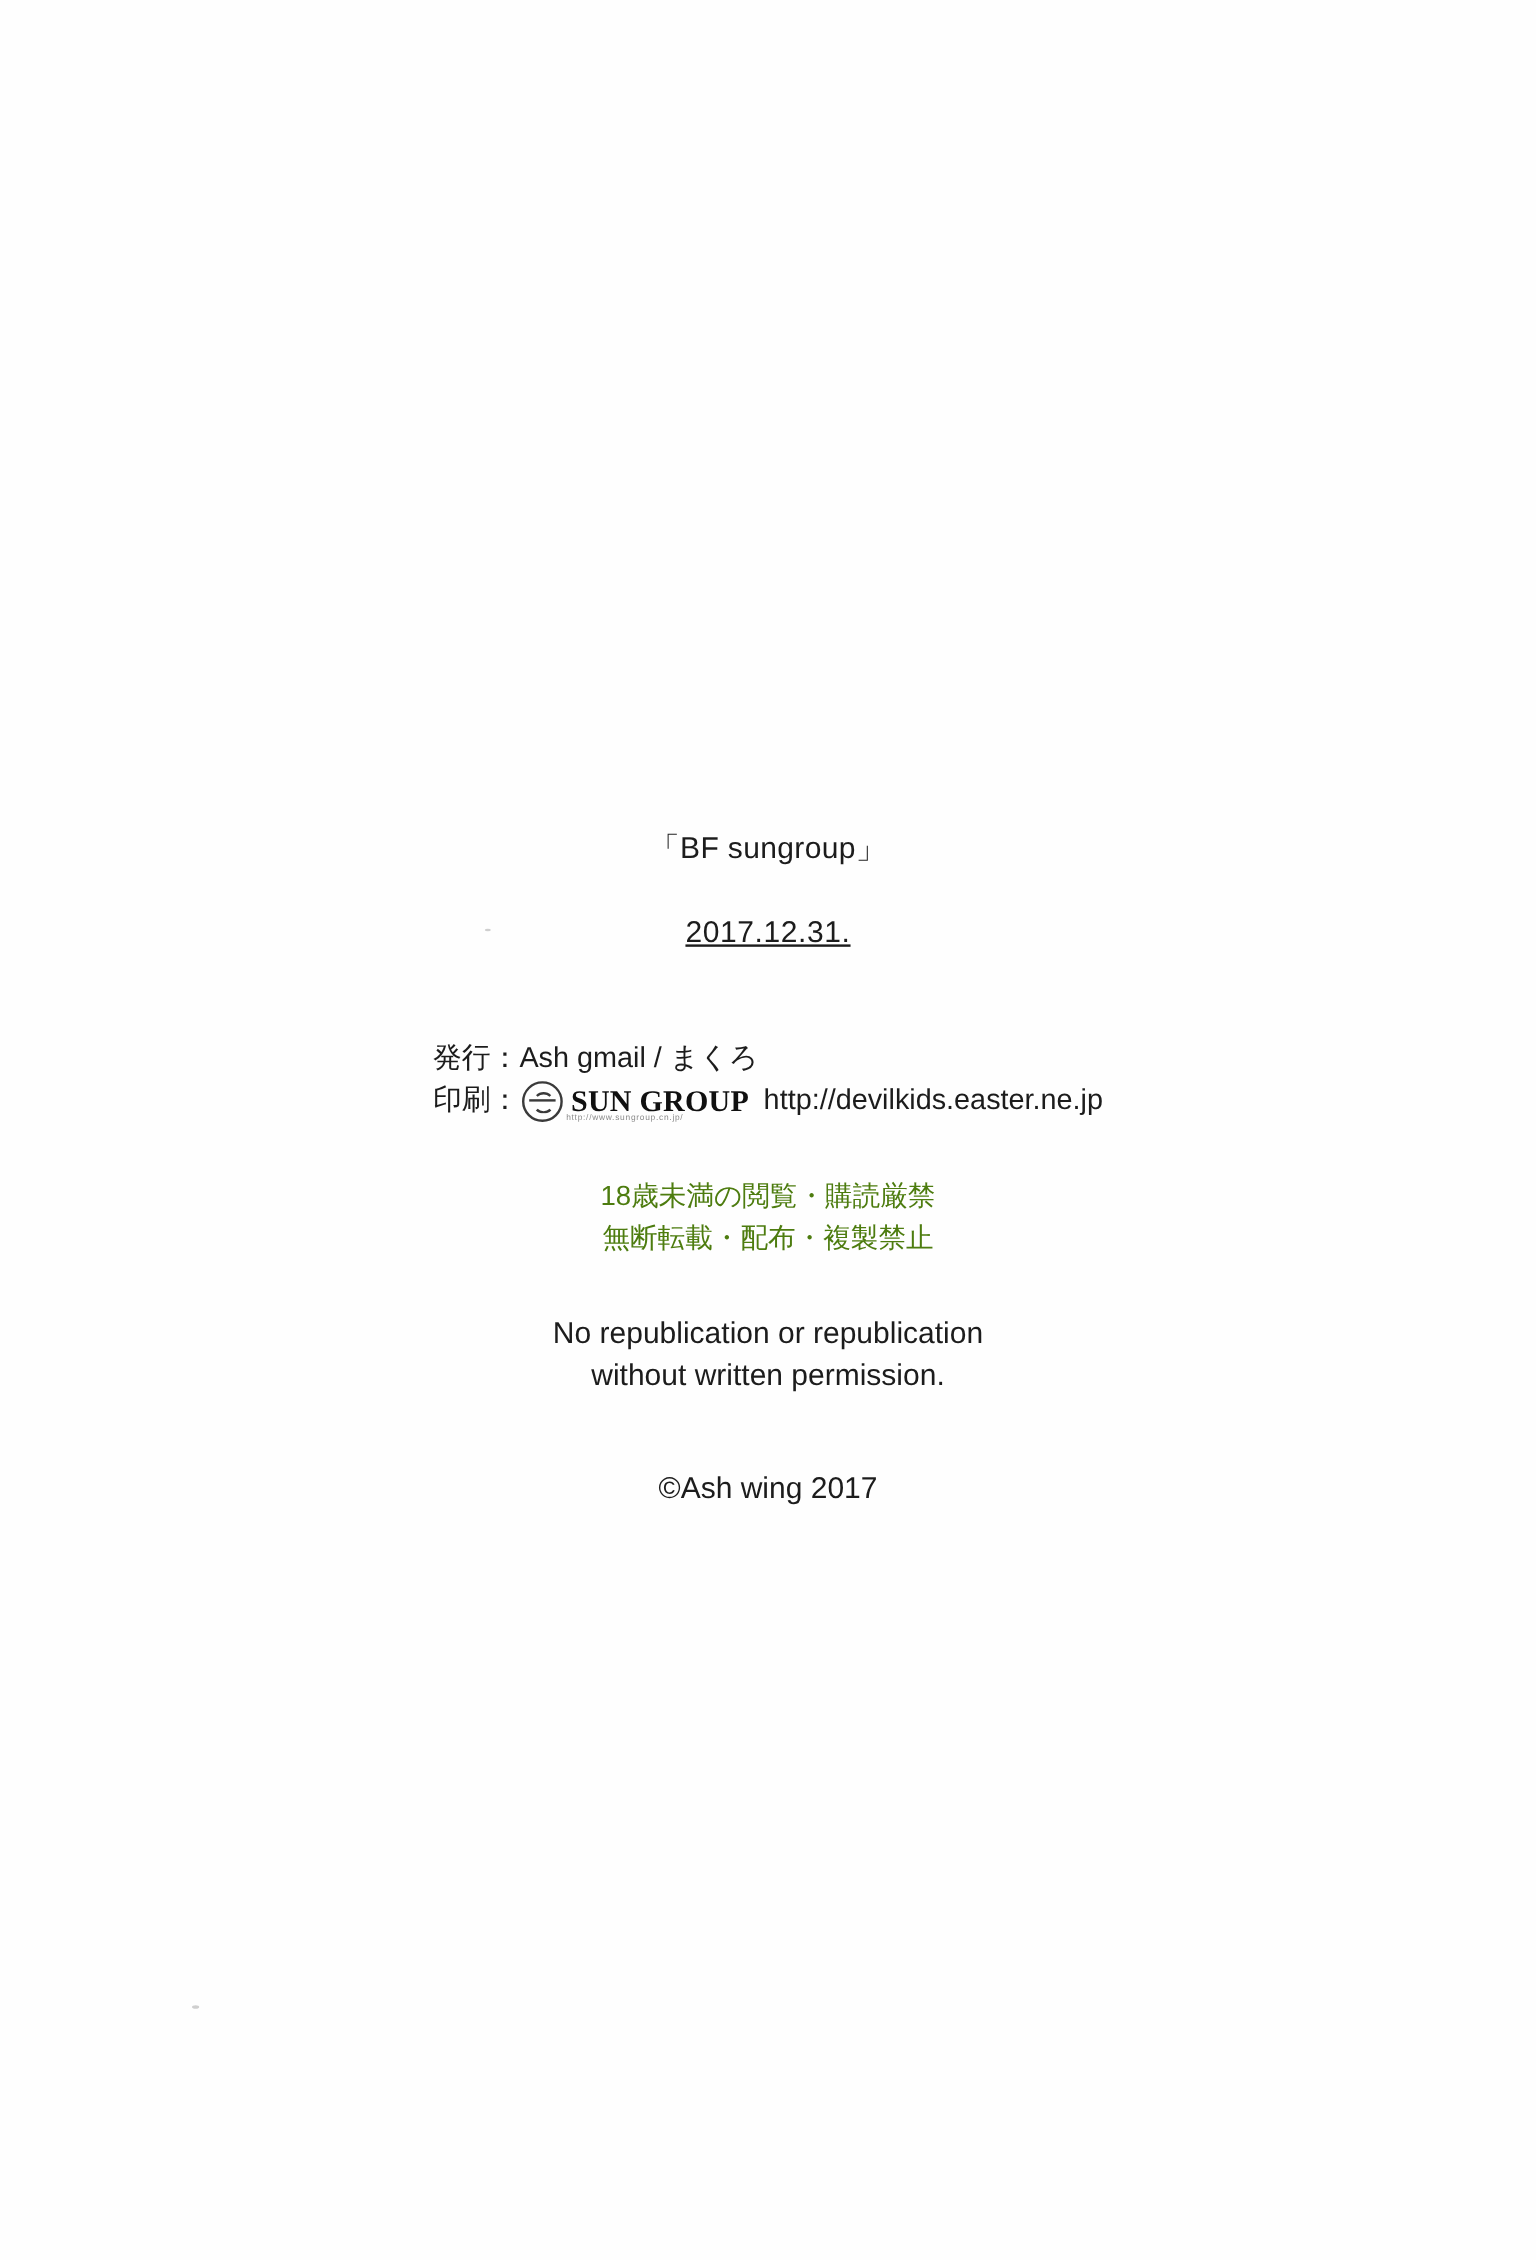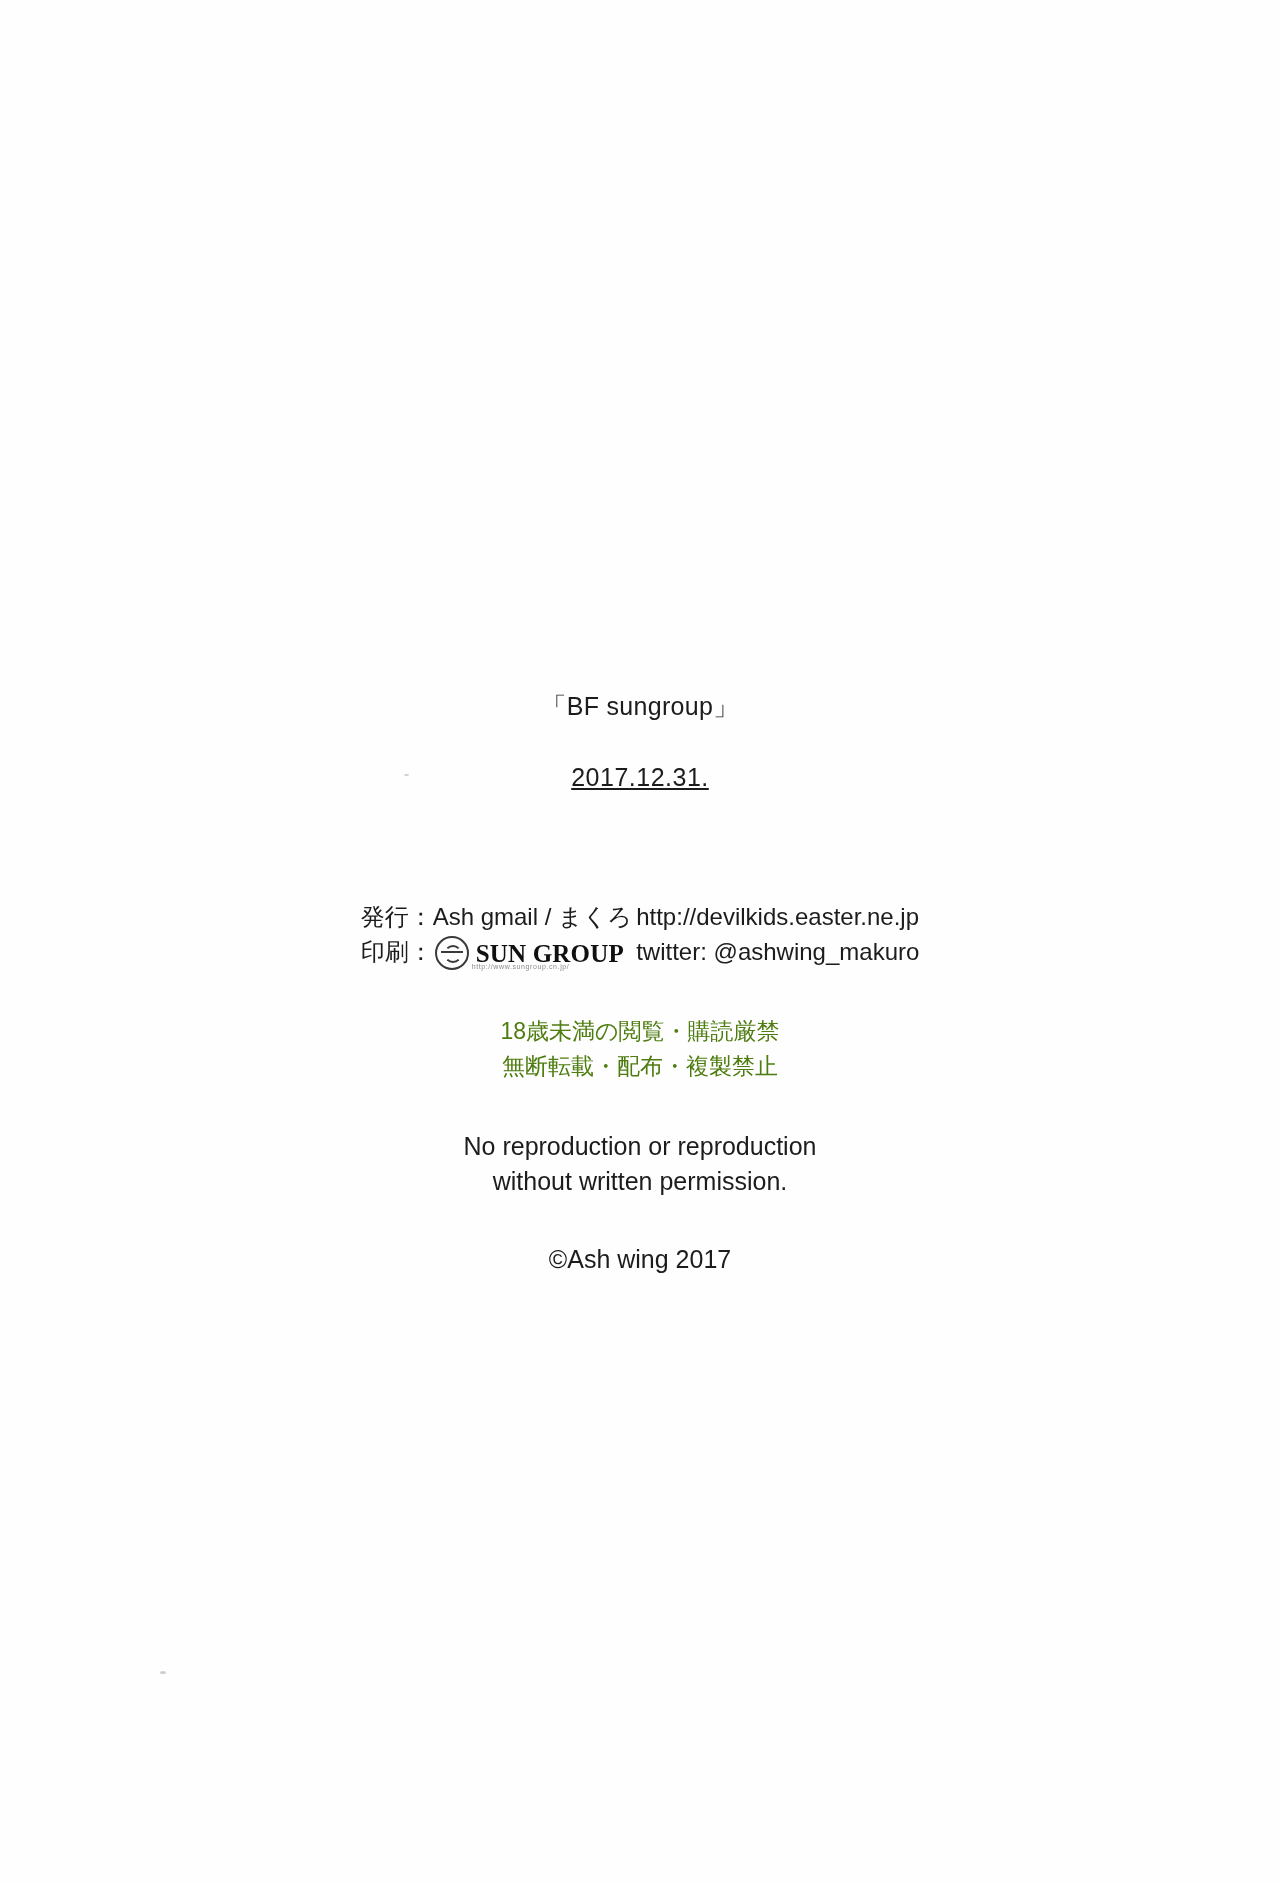--- a/index.html
+++ b/index.html
@@ -138,21 +138,21 @@
   }
 
   .english-notice {
     margin-top: 44px;
     font-size: 25px;
     line-height: 1.4;
     color: #1c1c1c;
   }
 
   .copyright {
-    margin-top: 46px;
+    margin-top: 62px;
     font-size: 25px;
     color: #1c1c1c;
   }
 
   .speck {
     position: absolute;
     background: #cfcfcf;
     border-radius: 50%;
   }
   .speck.a { left: 404px; top: 774px; width: 5px; height: 2px; }
@@ -182,29 +182,28 @@
         <span class="printer-logo">
           <span class="mark"></span>
           <span class="wordmark">SUN GROUP</span>
           <span class="url">http://www.sungroup.cn.jp/</span>
         </span>
       </div>
     </div>
 
     <div class="contact">
       <div>http://devilkids.easter.ne.jp</div>
-      <div>twitter: @ashwing_makuro</div>
     </div>
 
     <div class="notice">
       <div>18歳未満の閲覧・購読厳禁</div>
       <div>無断転載・配布・複製禁止</div>
     </div>
 
     <div class="english-notice">
-      <div>No reproduction or reproduction</div>
+      <div>No republication or republication</div>
       <div>without written permission.</div>
     </div>
 
     <div class="copyright">©Ash wing 2017</div>
 
   </div>
 </div>
 
 </body></html>

